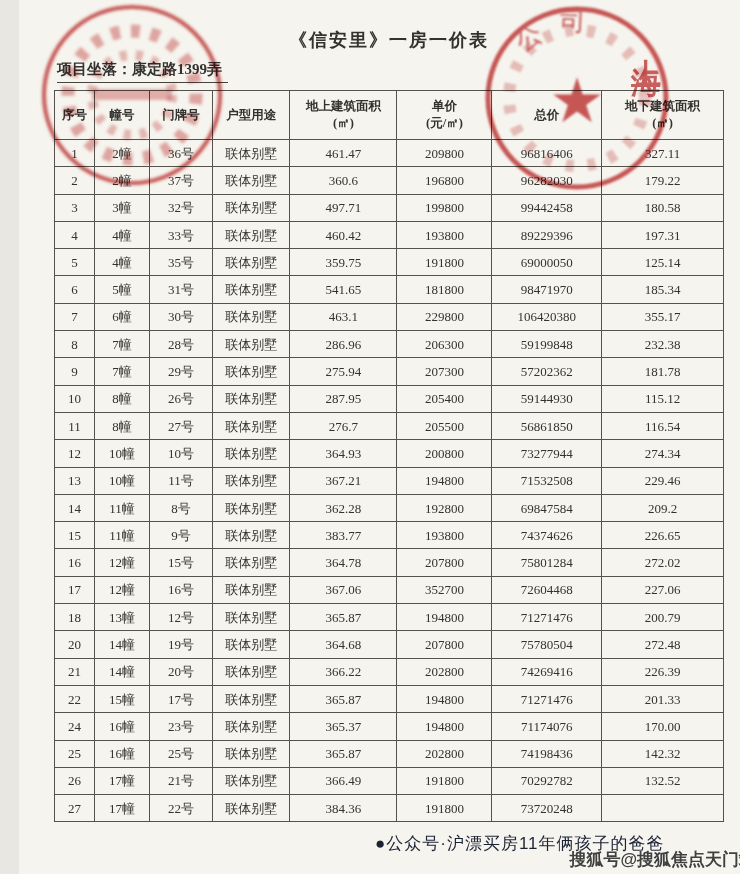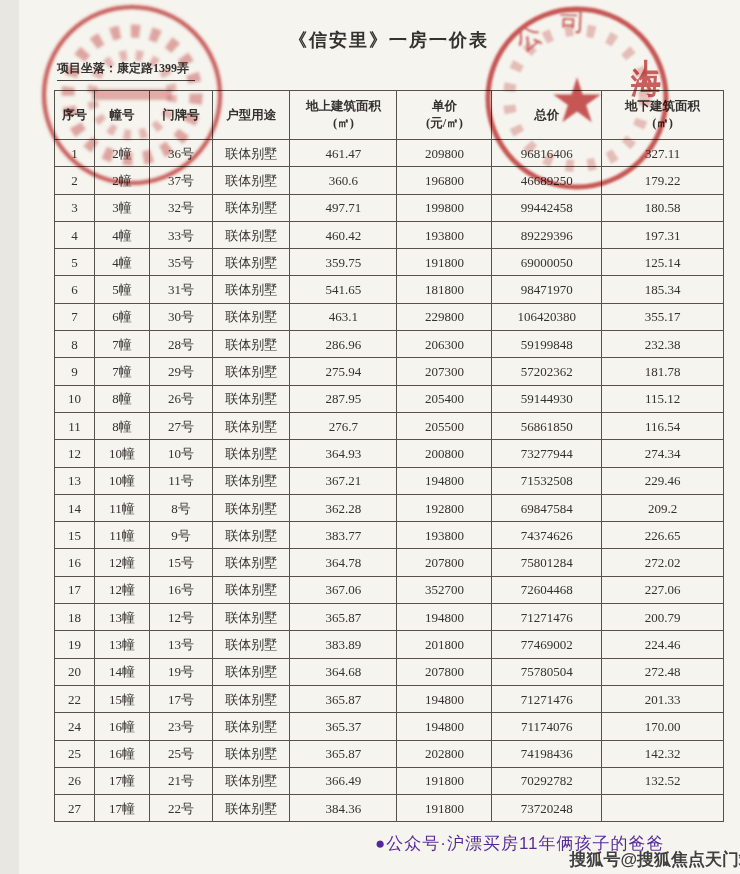--- a/index.html
+++ b/index.html
@@ -9,21 +9,21 @@
     font-family:"Liberation Serif","DejaVu Serif",serif;
     color:#34322f;
     margin-left:19px;
   }
   .title {
     position:absolute; top:28px; left:0; width:100%;
     text-align:center; font-size:18px; font-weight:bold; letter-spacing:2px;
   }
   .location {
     position:absolute; left:38px; top:60px;
-    font-size:12px; font-weight:bold;
+    font-size:15px; font-weight:bold;
     border-bottom:1.5px solid #46443f; padding:0 6px 3px 0;
   }
   table.price {
     position:absolute; left:35px; top:90px; width:670px;
     border-collapse:collapse; table-layout:fixed;
   }
   .price th, .price td {
     border:1px solid #55524c; text-align:center; vertical-align:middle;
     padding:0; overflow:hidden;
   }
@@ -38,21 +38,21 @@
   .stamp { position:absolute; mix-blend-mode:multiply; opacity:.85; pointer-events:none; z-index:5; }
   .seal-side-text {
     position:absolute; left:606px; top:34px; z-index:6;
     writing-mode:vertical-rl; font-size:30px; font-weight:bold;
     color:#c43c3c; letter-spacing:10px; mix-blend-mode:multiply; opacity:.8;
     filter:blur(0.4px);
   }
   .wm-center {
     position:absolute; left:356px; top:832px; z-index:7;
     font-family:"Liberation Sans","DejaVu Sans",sans-serif;
-    font-size:17px; color:#4c1d95; letter-spacing:1px; opacity:.95;
+    font-size:17px; color:#0f172a; letter-spacing:1px; opacity:.95;
     white-space:nowrap;
   }
   .wm-sohu {
     position:absolute; right:3px; top:848px; z-index:7;
     font-family:"Liberation Sans","DejaVu Sans",sans-serif;
     font-size:17px; font-weight:bold; color:#404040;
     text-shadow:0 0 2px #fdfcf8; white-space:nowrap;text-align:center;
   }
 </style>
 </head>
@@ -101,21 +101,21 @@
           <td>96816406</td>
           <td>327.11</td>
         </tr>
         <tr>
           <td>2</td>
           <td>2幢</td>
           <td>37号</td>
           <td>联体别墅</td>
           <td>360.6</td>
           <td>196800</td>
-          <td>46689250</td>
+          <td>96282030</td>
           <td>179.22</td>
         </tr>
         <tr>
           <td>3</td>
           <td>3幢</td>
           <td>32号</td>
           <td>联体别墅</td>
           <td>497.71</td>
           <td>199800</td>
           <td>99442458</td>
@@ -265,38 +265,38 @@
           <td>18</td>
           <td>13幢</td>
           <td>12号</td>
           <td>联体别墅</td>
           <td>365.87</td>
           <td>194800</td>
           <td>71271476</td>
           <td>200.79</td>
         </tr>
         <tr>
-          <td>19</td>
-          <td>13幢</td>
-          <td>13号</td>
-          <td>联体别墅</td>
-          <td>383.89</td>
-          <td>201800</td>
-          <td>77469002</td>
-          <td>224.46</td>
-        </tr>
-        <tr>
           <td>20</td>
           <td>14幢</td>
           <td>19号</td>
           <td>联体别墅</td>
           <td>364.68</td>
           <td>207800</td>
           <td>75780504</td>
           <td>272.48</td>
+        </tr>
+        <tr>
+          <td>21</td>
+          <td>14幢</td>
+          <td>20号</td>
+          <td>联体别墅</td>
+          <td>366.22</td>
+          <td>202800</td>
+          <td>74269416</td>
+          <td>226.39</td>
         </tr>
         <tr>
           <td>22</td>
           <td>15幢</td>
           <td>17号</td>
           <td>联体别墅</td>
           <td>365.87</td>
           <td>194800</td>
           <td>71271476</td>
           <td>201.33</td>

